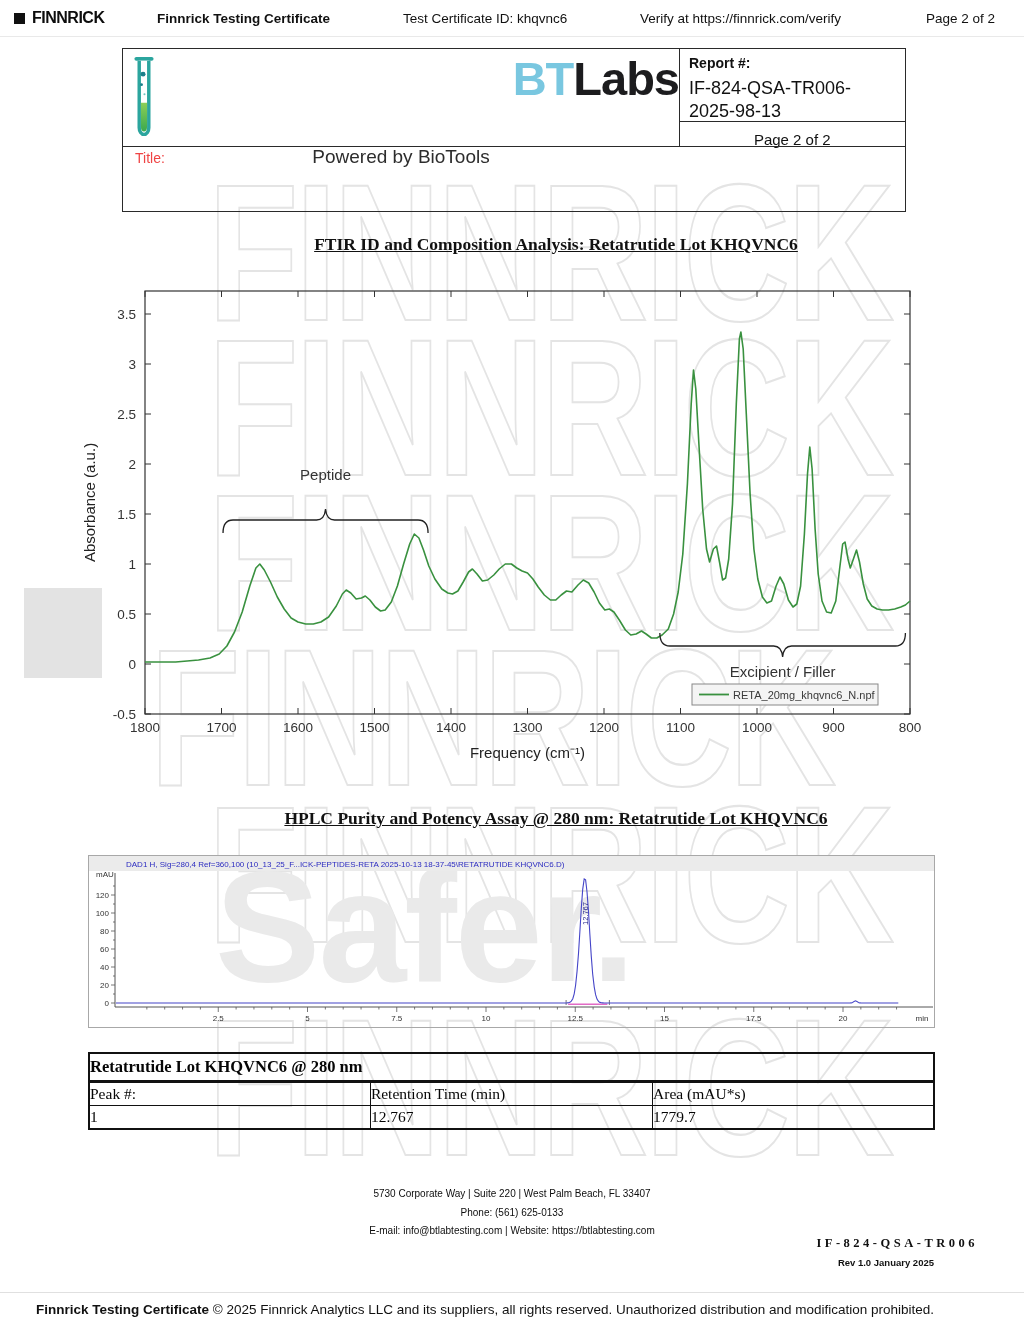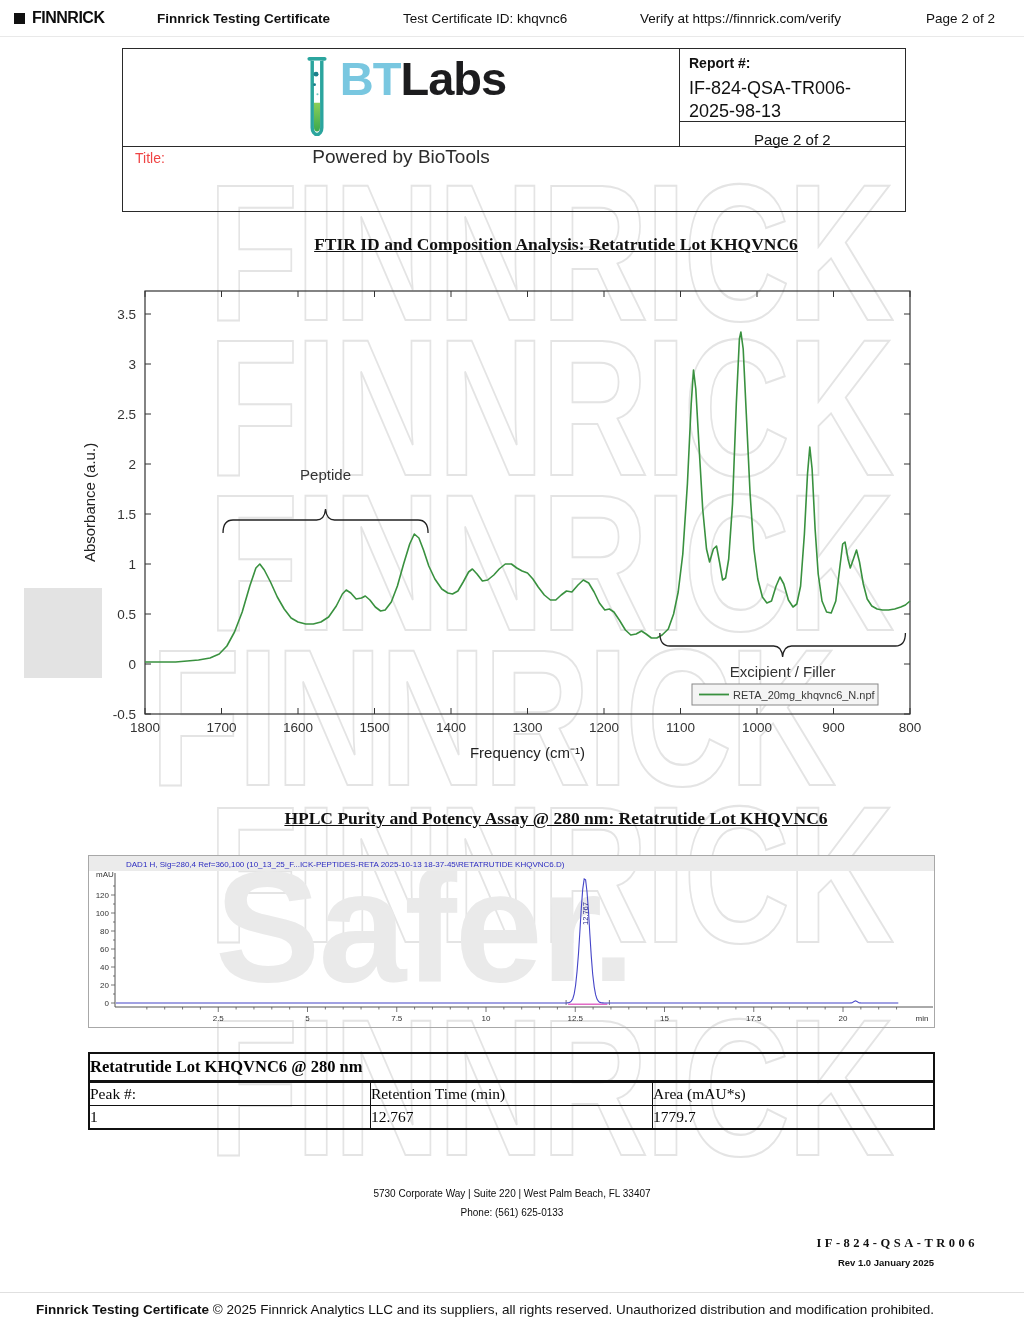--- a/index.html
+++ b/index.html
@@ -21,21 +21,21 @@
   .brand-sq{width:11px;height:11px;background:#101010;}
   .brand-txt{font-weight:900;font-size:16px;letter-spacing:-0.5px;color:#0d0d0d;}
   .tb-title{position:absolute;left:157px;top:11px;font-weight:700;}
   .tb-id{position:absolute;left:403px;top:11px;}
   .tb-verify{position:absolute;left:640px;top:11px;}
   .tb-page{position:absolute;left:926px;top:11px;}
   
   .certbox{position:absolute;left:122px;top:48px;width:782px;height:162px;
            border:1.5px solid #2a2a2a;z-index:2;}
   .logo-cell{position:absolute;left:0;top:0;width:556px;height:97px;}
-  .logo-row{display:flex;justify-content:center;align-items:flex-start;gap:2px;padding-top:6px;}
+  .logo-row{display:flex;justify-content:space-between;align-items:flex-start;gap:2px;padding-top:6px;}
   .bt{color:#79c7e0;font-weight:700;font-size:47px;line-height:1;letter-spacing:-1px;}
   .labs{color:#1c1c1e;font-weight:700;font-size:47px;line-height:1;letter-spacing:-1px;}
   .powered{text-align:center;font-size:19px;color:#2d2d2d;margin-top:3px;}
   .right-col{position:absolute;left:556px;top:0;width:224.5px;height:97px;border-left:1.5px solid #2a2a2a;}
   .report-cell{height:60px;border-bottom:1.5px solid #2a2a2a;padding:6px 9px;}
   .report-label{font-weight:700;font-size:14px;}
   .report-num{font-size:18px;margin-top:6px;line-height:1.25;}
   .page-cell{height:35px;display:flex;align-items:center;justify-content:center;font-size:15px;}
   .title-row{position:absolute;left:0;top:97px;width:100%;height:63.5px;border-top:1.5px solid #2a2a2a;}
   .title-label{position:absolute;left:12px;top:3px;font-size:14px;color:#ef4444;}
@@ -328,20 +328,21 @@
       <td>1</td>
       <td>12.767</td>
       <td>1779.7</td>
     </tr>
   </tbody>
     </table>
 
   <div class="footer">
     <div>5730 Corporate Way | Suite 220 | West Palm Beach, FL 33407</div>
     <div>Phone: (561) 625-0133</div>
+    <div>E-mail: info@btlabtesting.com | Website: https://btlabtesting.com</div>
   </div>
   <div class="doc-code">IF-824-QSA-TR006</div>
   <div class="doc-rev">Rev 1.0 January 2025</div>
 
   <div class="bottombar">
     <div class="inner">
       <span class="bb-bold">Finnrick Testing Certificate</span><span> © 2025 Finnrick Analytics LLC and its suppliers, all rights reserved. Unauthorized distribution and modification prohibited.</span>
     </div>
   </div>
 

